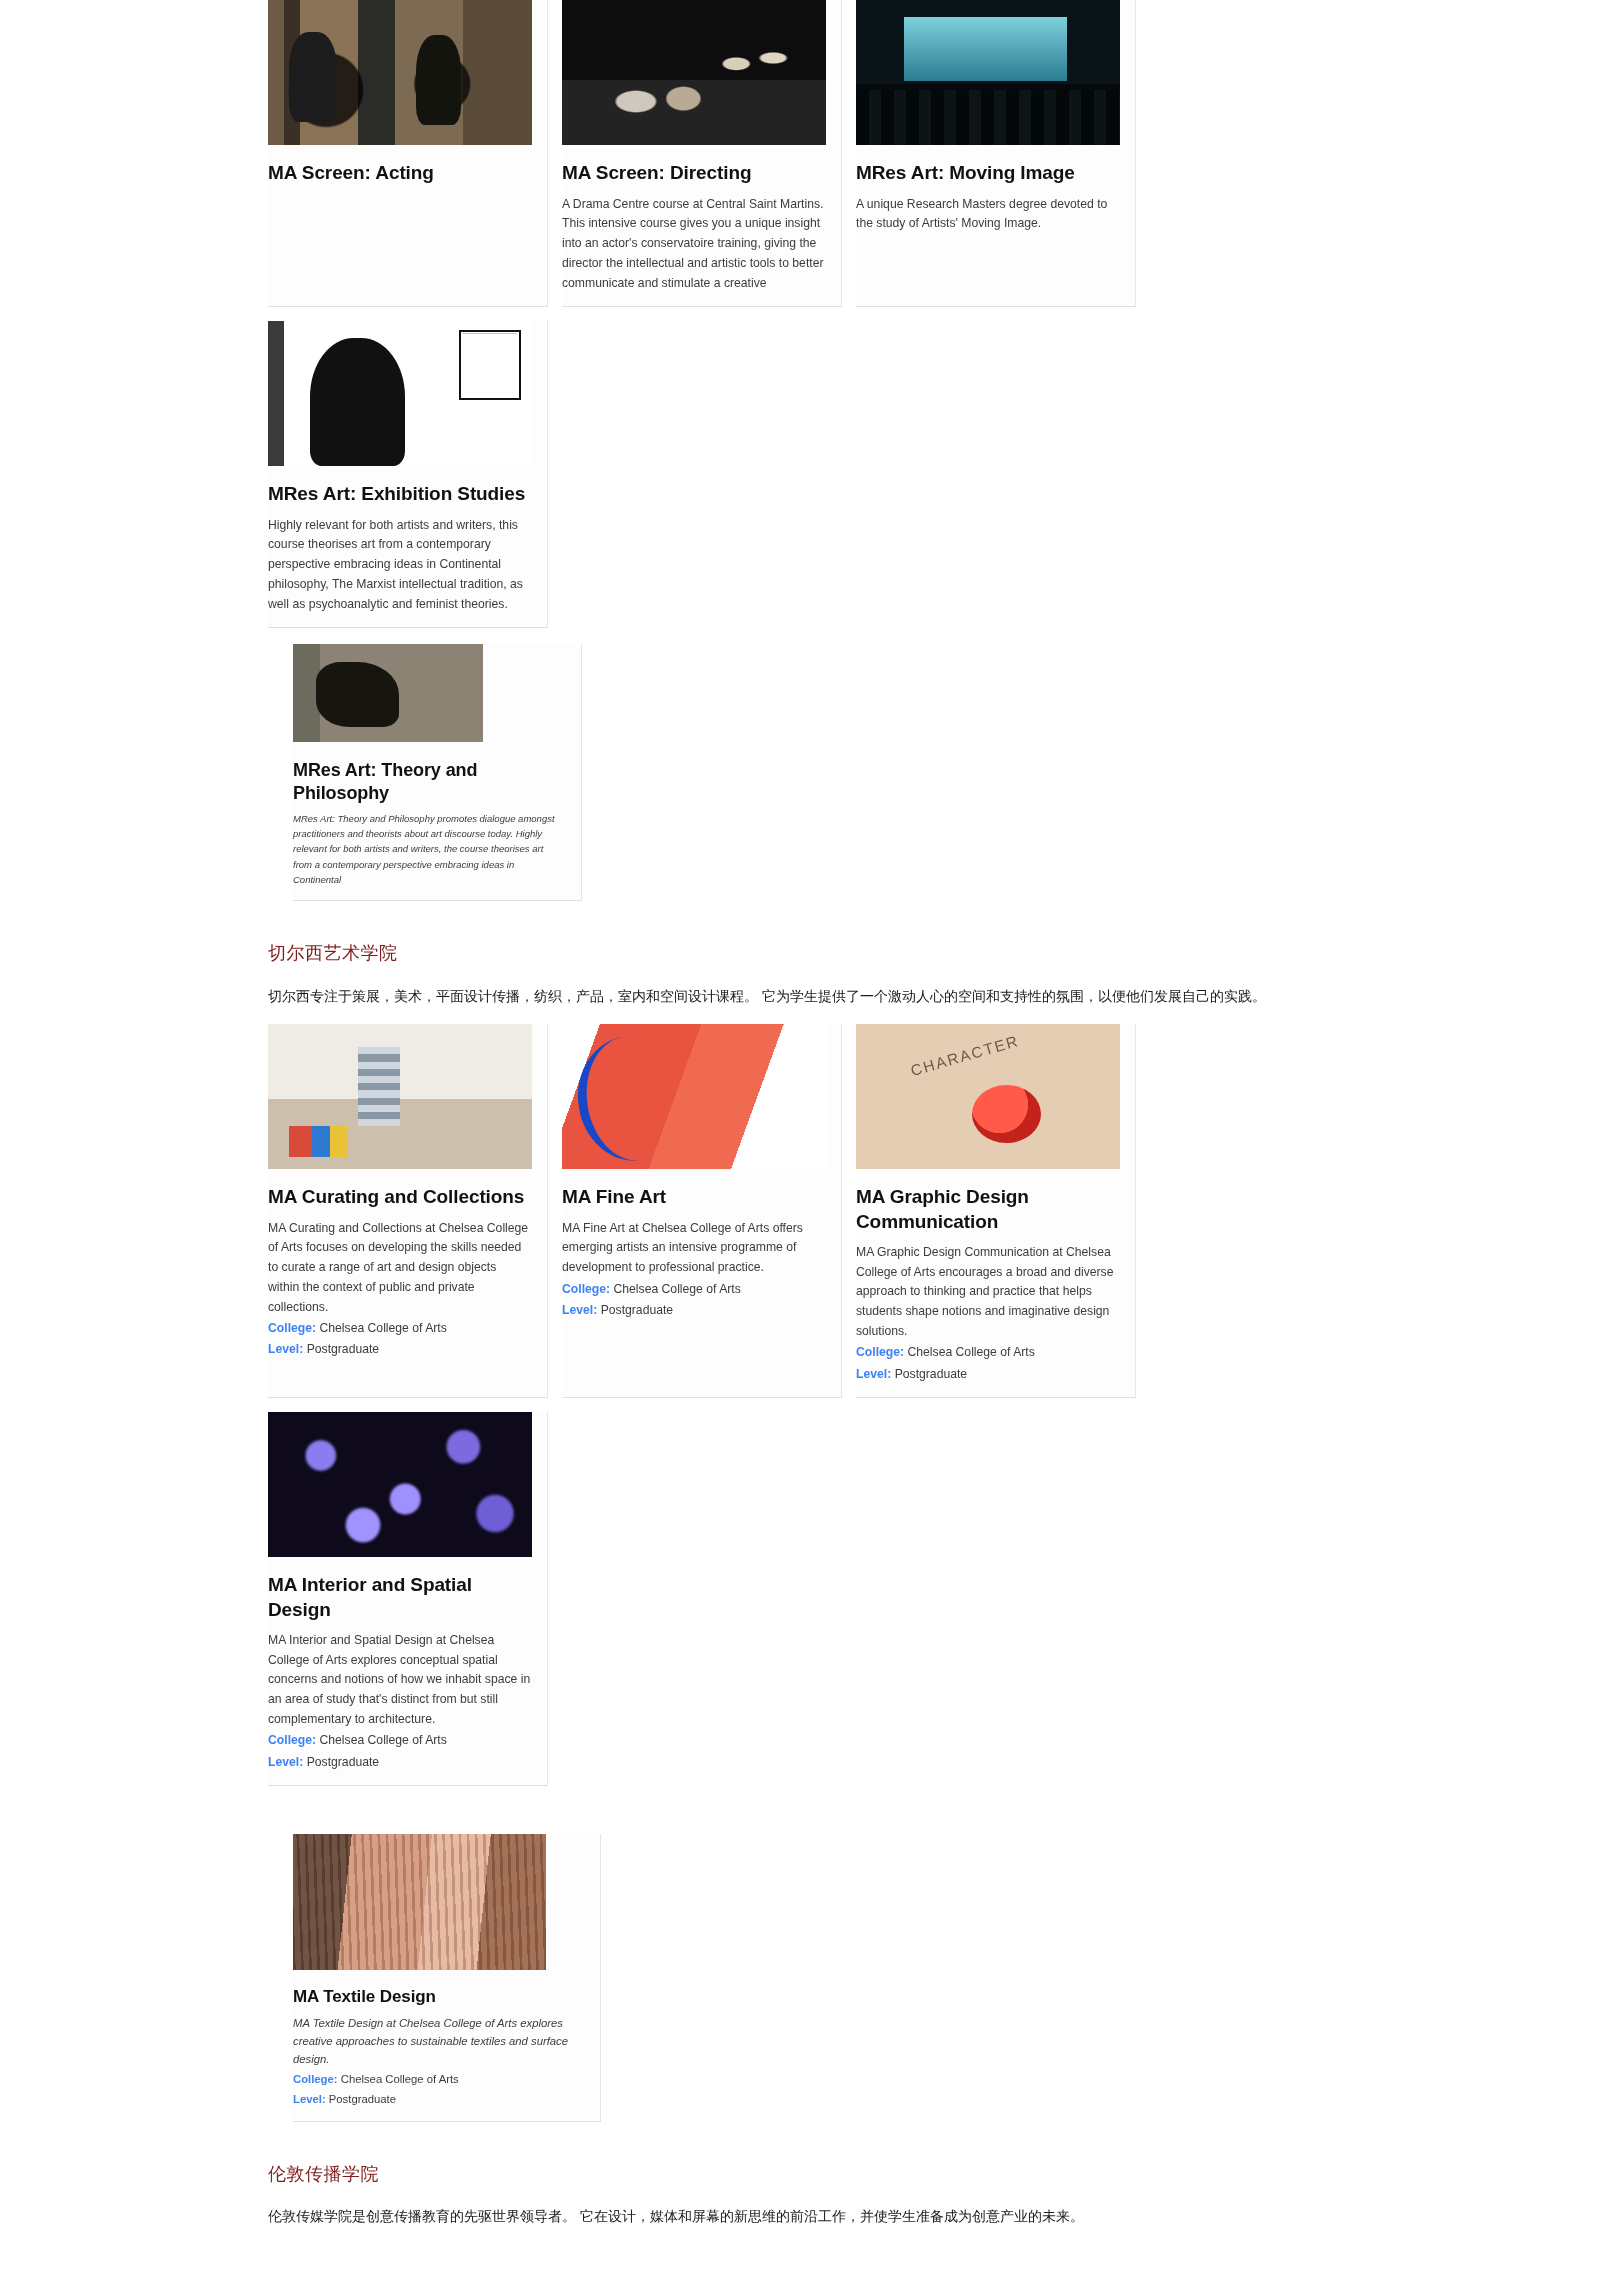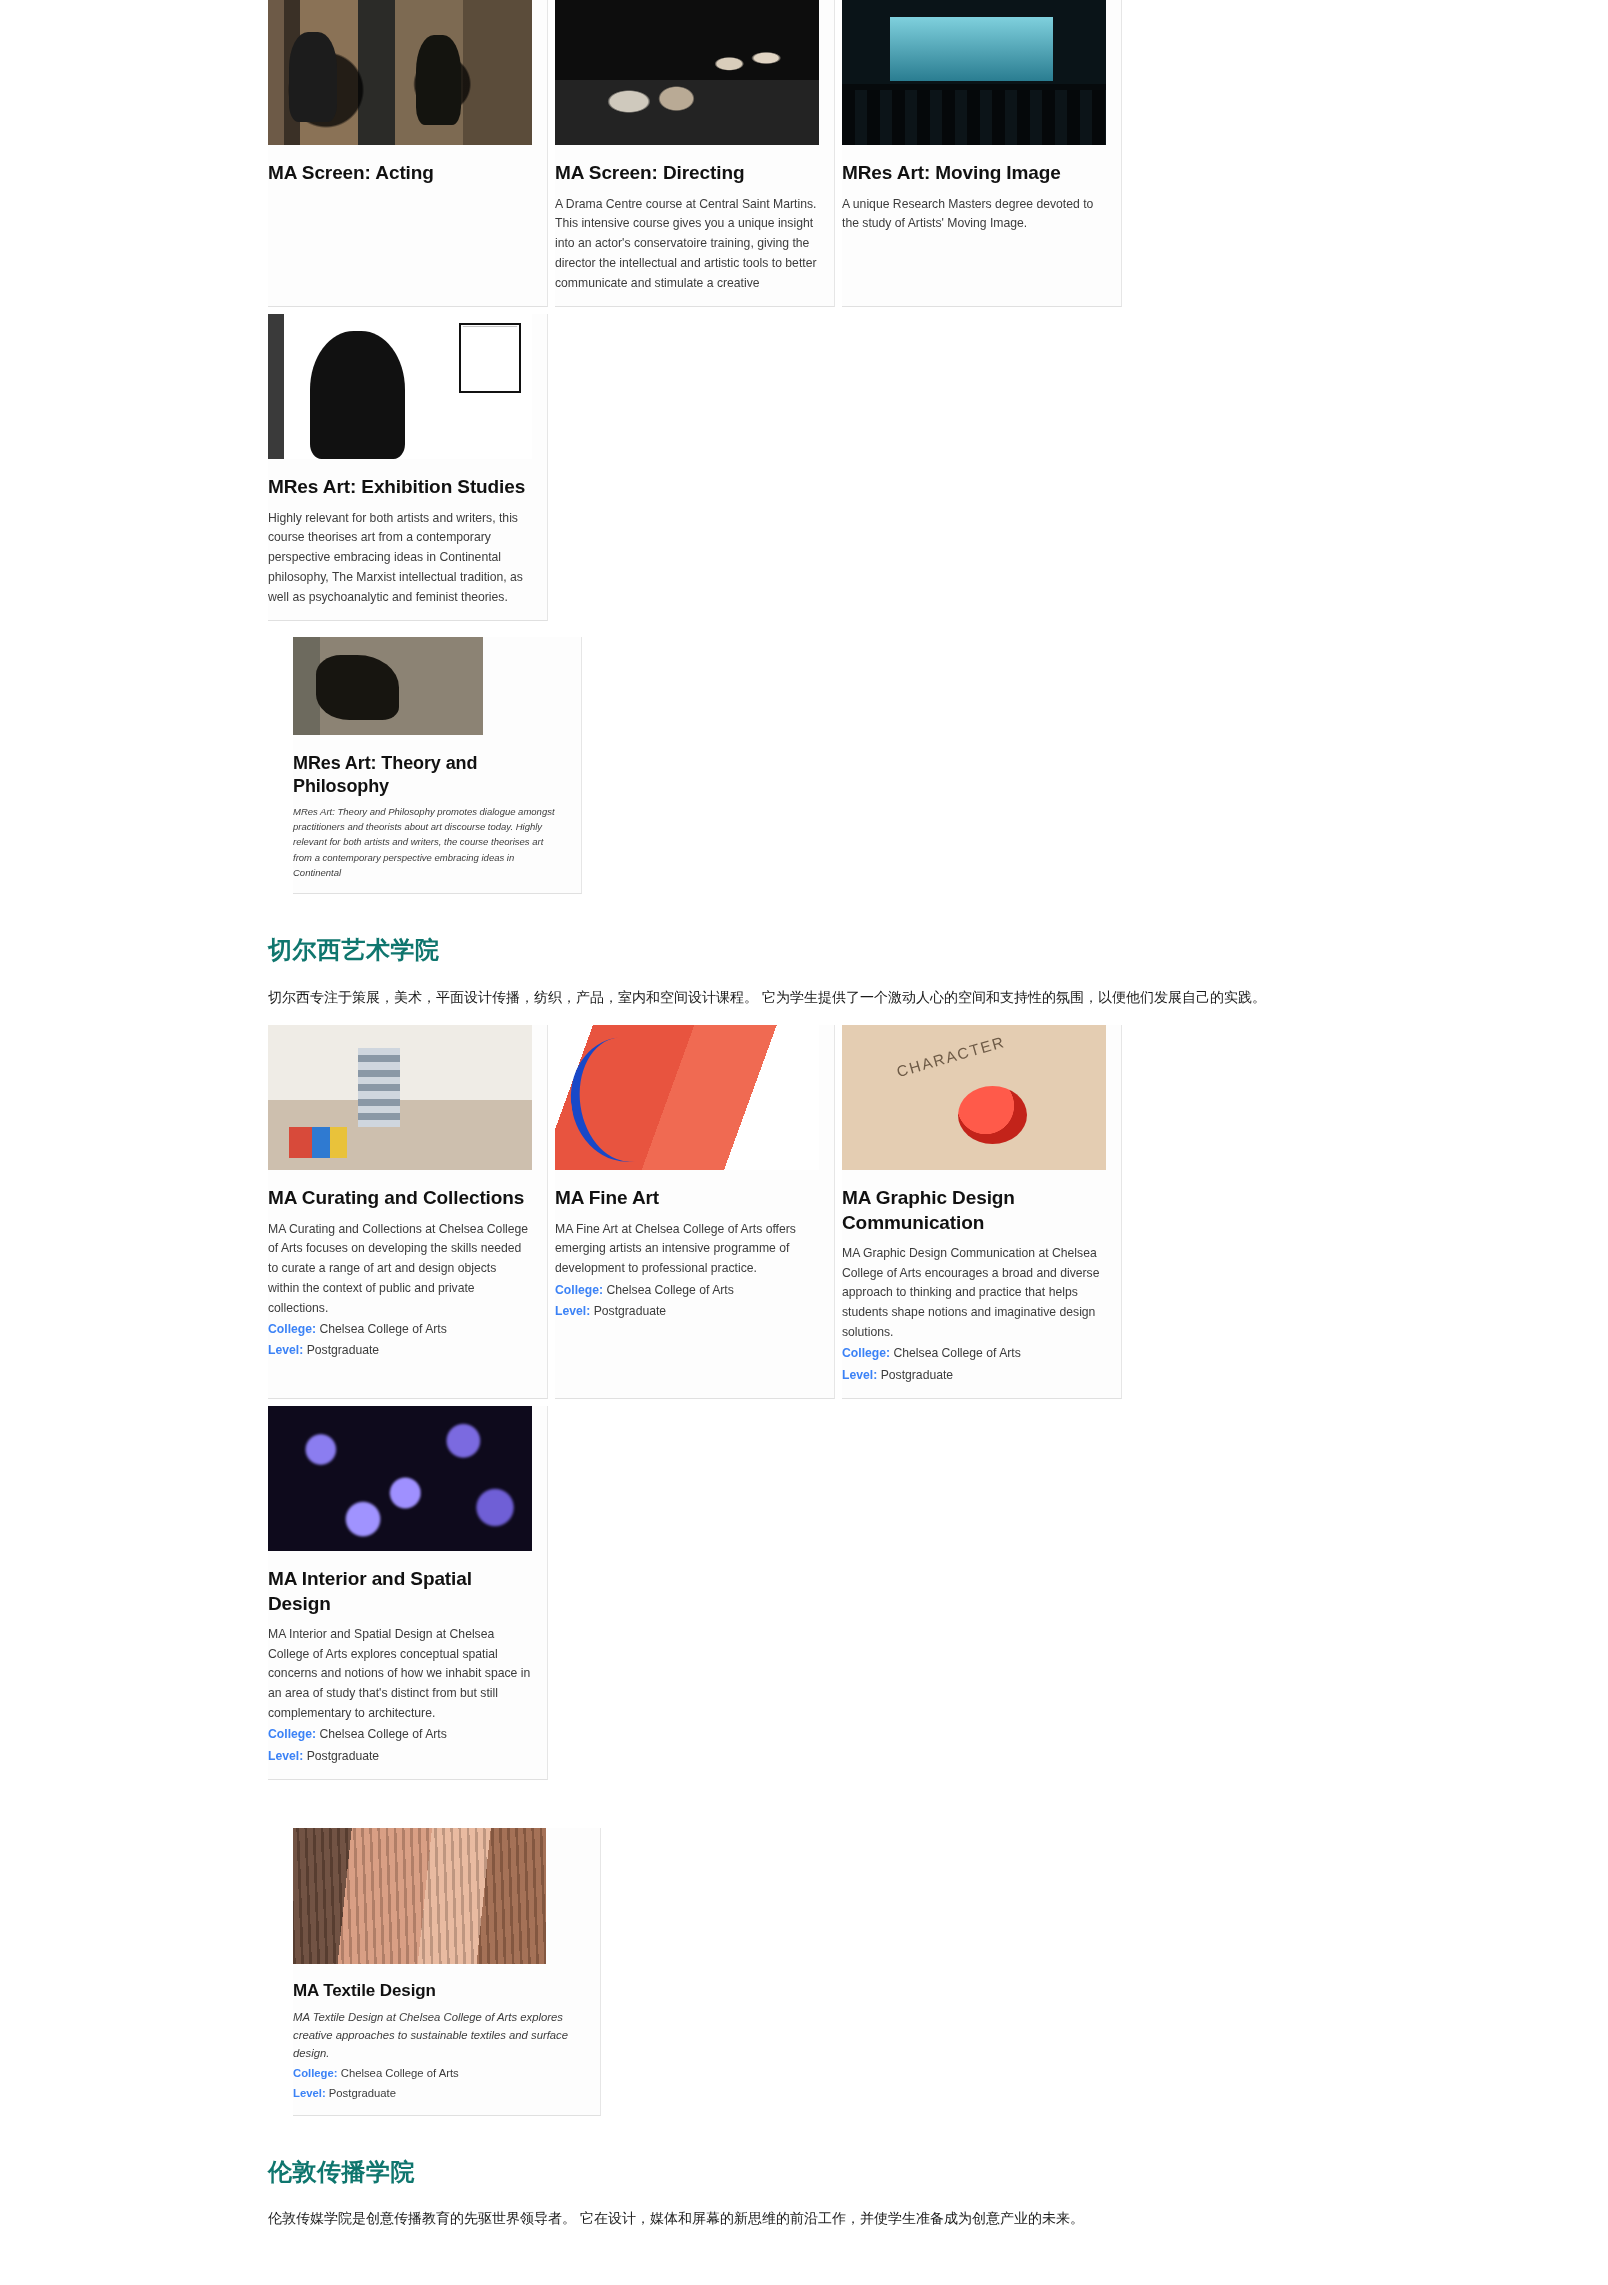--- a/index.html
+++ b/index.html
@@ -26,21 +26,21 @@
     margin: 0 auto;
     width: 1122px;
     padding-left: 25px;
     box-sizing: border-box;
   }
 
   
   .card-grid {
     display: flex;
     flex-wrap: wrap;
-    gap: 7px;
+    gap: 14px;
   }
   .card {
     width: 280px;
     box-sizing: border-box;
     background: #fdfdfd;
     border-right: 0.9px solid #e6e6e6;
     border-bottom: 0.9px solid #e0e0e0;
     padding-bottom: 12.7px;
     position: relative;
   }
@@ -81,23 +81,23 @@
   
   .small-card .card-title { font-size: 18px; line-height: 1.3; margin: 7.2px 0 5.4px 0;}
   .small-card .card-desc { font-size: 9.5px; line-height: 1.62; font-style: italic; }
   .small-card .card-thumb { width: 190px; height: 98px; }
   .small-card { width: 289px; border-right: 0.9px solid #e6e6e6; border-bottom: 0.9px solid #e0e0e0;}
 
   .row-offset { padding-left: 25px; }
 
   
   .section-heading {
-    font-size: 24px;
-    font-weight: bold;
-    color: #0f766e;
+    font-size: 18px;
+    font-weight: normal;
+    color: #7f1d1d;
     margin: 40px 0 16.3px 0;
     letter-spacing: 0.5px;
   }
   .section-para {
     font-size: 14px;
     line-height: 2.0;
     color: #1a1a1a;
     margin: 0 0 14.5px 0;
     max-width: 1099px;
   }

